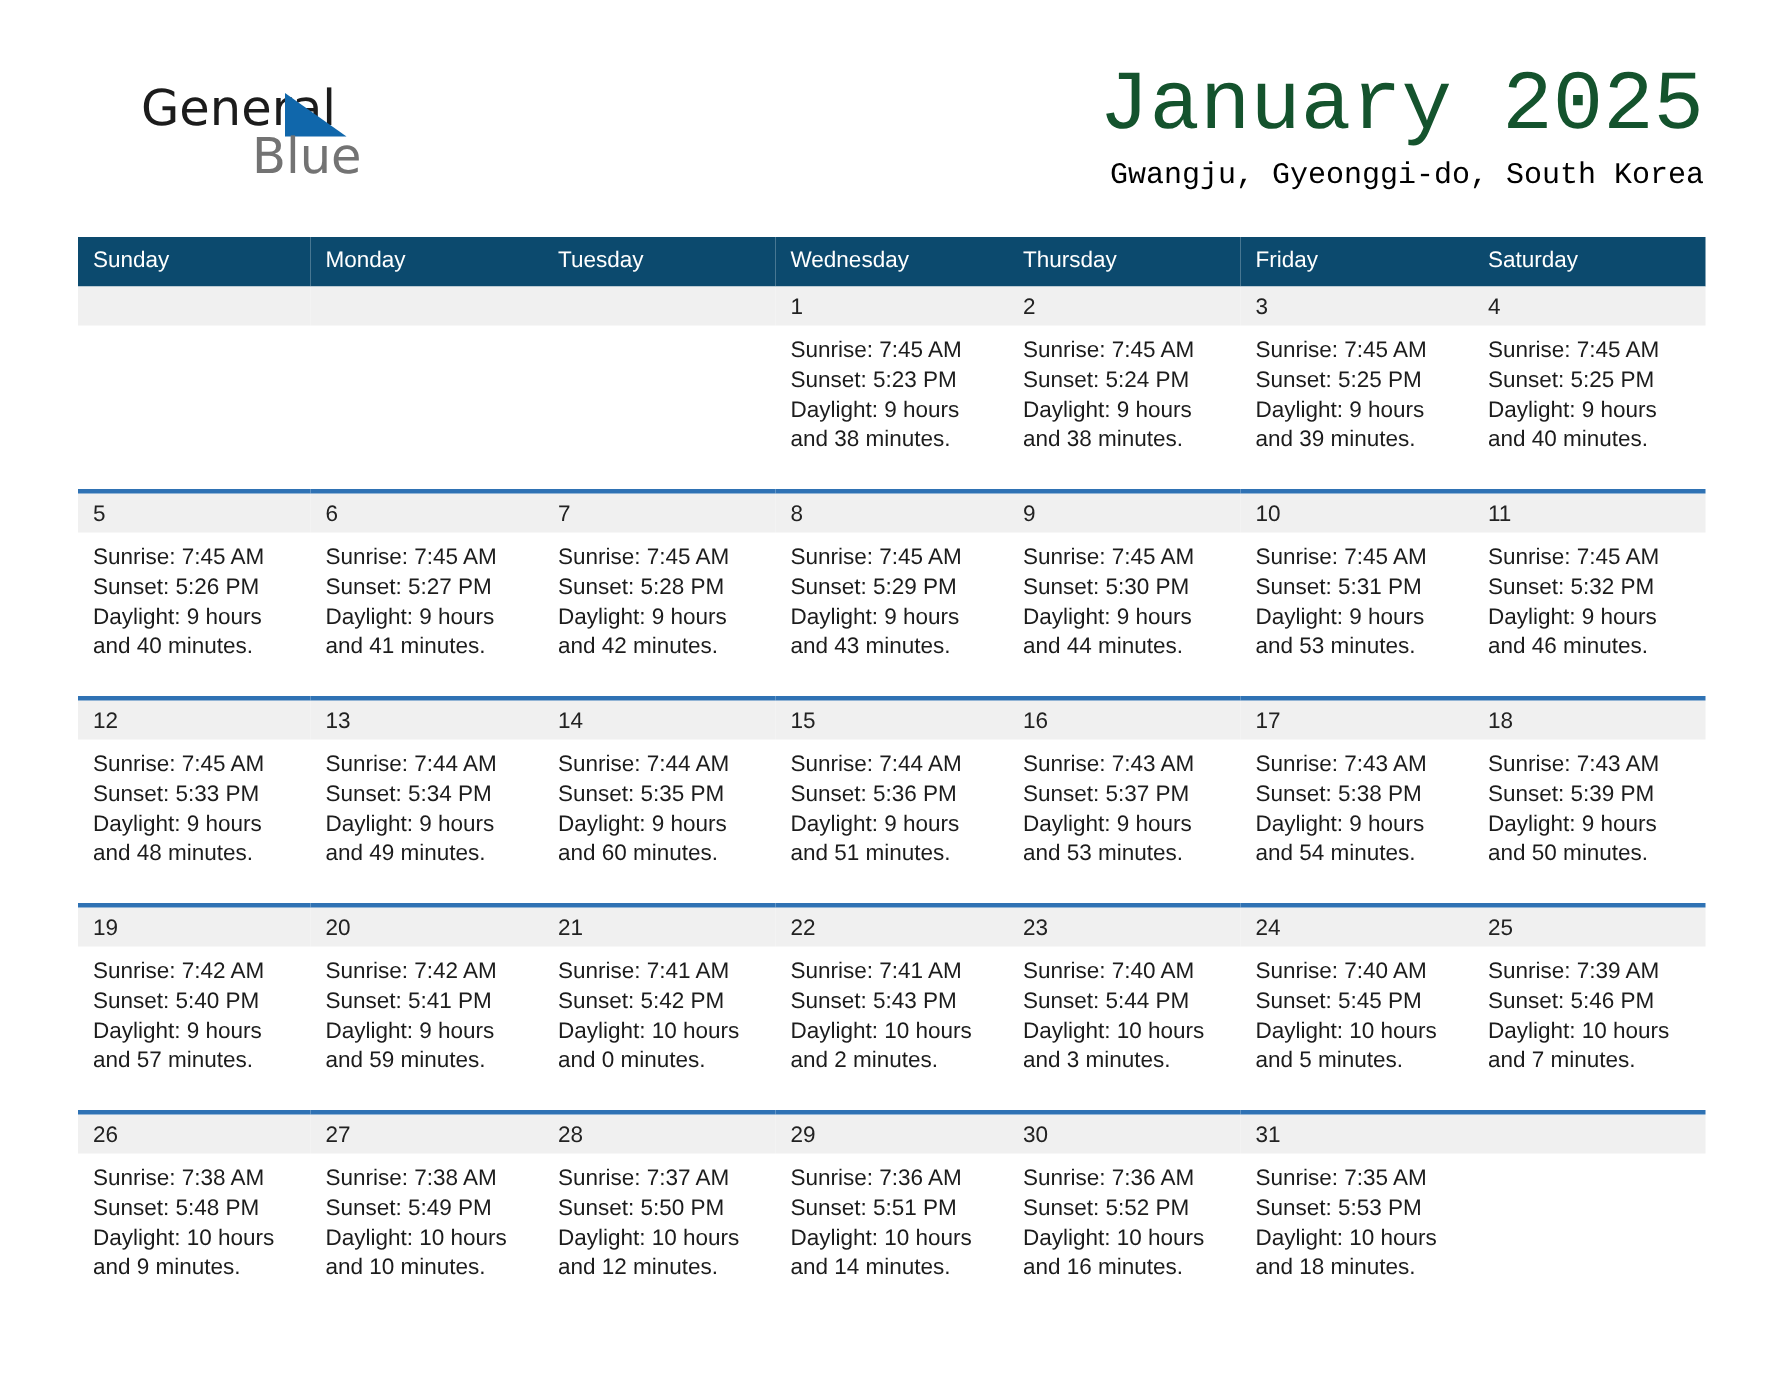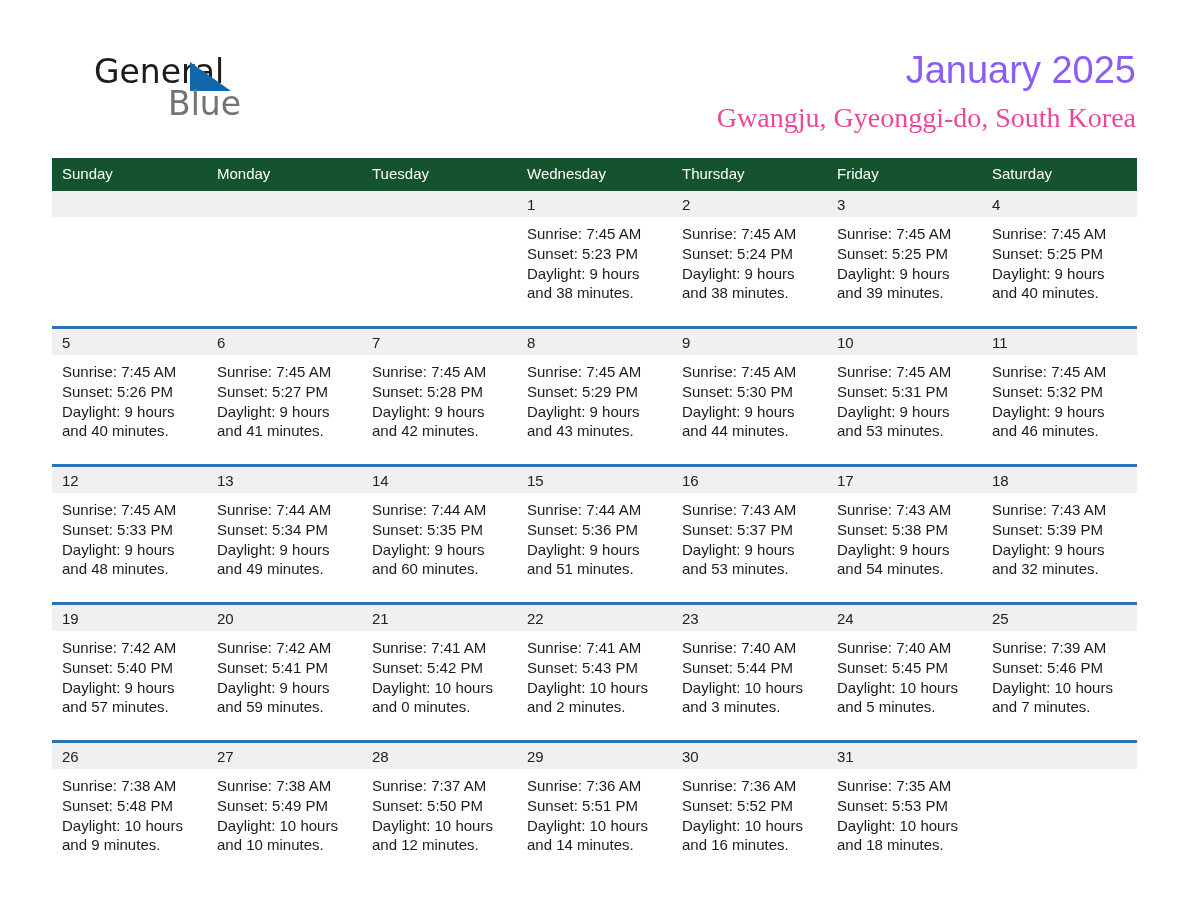--- a/index.html
+++ b/index.html
@@ -67,51 +67,51 @@
     font-weight: 400;
   }
 
   .title-block {
     position: absolute;
     right: 0;
     top: 0;
     text-align: right;
   }
   .month-title {
-    font-size: 38px;
+    font-size: 56px;
     font-weight: 400;
-    color: #8b5cf6;
+    color: #14532d;
     line-height: 52px;
     white-space: nowrap;
-    font-family: Liberation Sans, sans-serif;
+    font-family: Liberation Mono, monospace;
   }
   .location-title {
     margin-top: 8px;
-    font-size: 28px;
+    font-size: 20px;
     font-weight: 400;
-    color: #ec4899;
+    color: #000000;
     line-height: 28px;
     white-space: nowrap;
-    font-family: Liberation Serif, serif;
+    font-family: Liberation Mono, monospace;
   }
 
   
   .calendar {
     position: absolute;
     left: 52px;
     top: 158px;
     width: 1085px;
   }
   .cal-table {
     width: 100%;
     border-collapse: collapse;
     table-layout: fixed;
   }
   .cal-table th {
-    background: #14532d;
+    background: #0c4a6e;
     color: #ffffff;
     font-size: 15px;
     font-weight: 400;
     text-align: left;
     padding: 7px 0 8px 10px;
     line-height: 18px;
     font-family: "Liberation Sans", sans-serif;
   }
   .week-row > td {
     vertical-align: top;
@@ -344,21 +344,21 @@
                 <div>Daylight: 9 hours</div>
                 <div>and 54 minutes.</div>
               </div>
             </td>
             <td class="day-cell">
               <div class="daynum">18</div>
               <div class="cell-body">
                 <div>Sunrise: 7:43 AM</div>
                 <div>Sunset: 5:39 PM</div>
                 <div>Daylight: 9 hours</div>
-                <div>and 32 minutes.</div>
+                <div>and 50 minutes.</div>
               </div>
             </td>
           </tr>
           <tr class="week-row">
             <td class="day-cell">
               <div class="daynum">19</div>
               <div class="cell-body">
                 <div>Sunrise: 7:42 AM</div>
                 <div>Sunset: 5:40 PM</div>
                 <div>Daylight: 9 hours</div>

